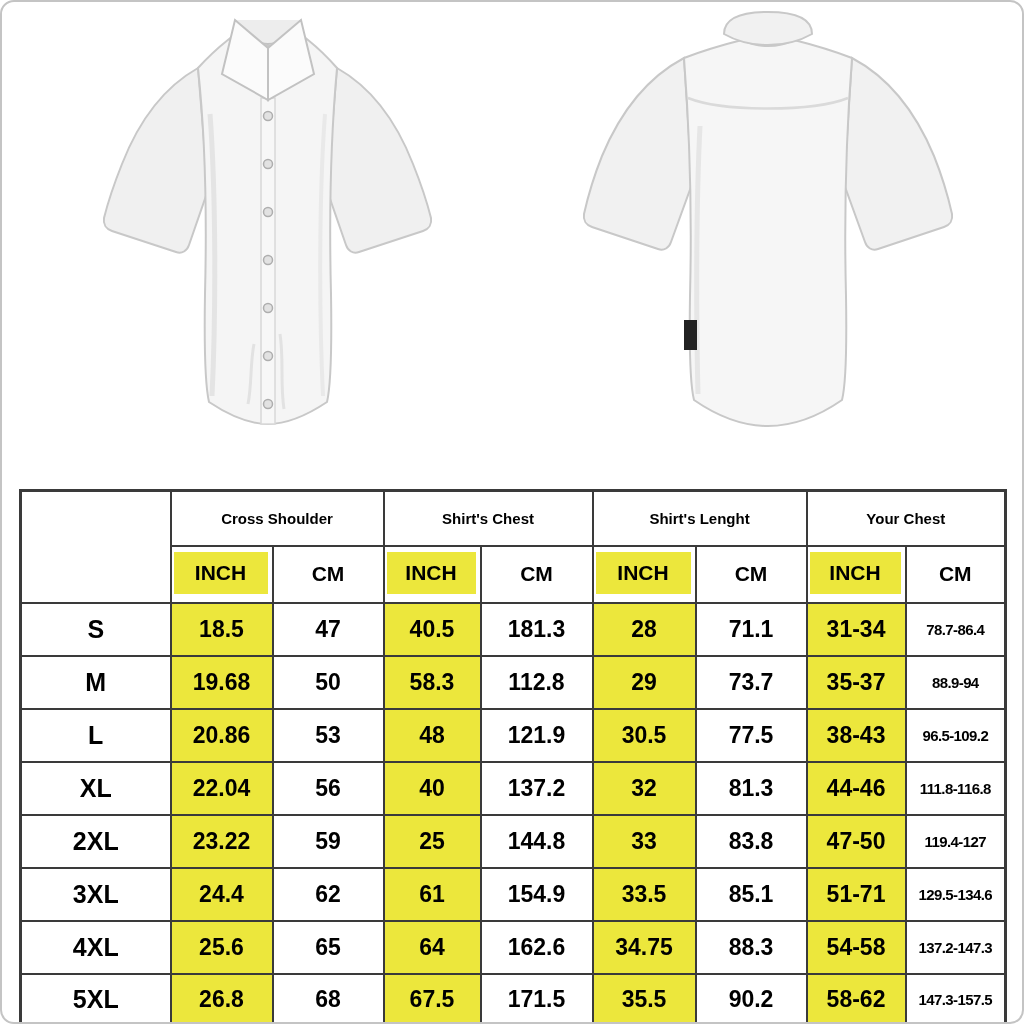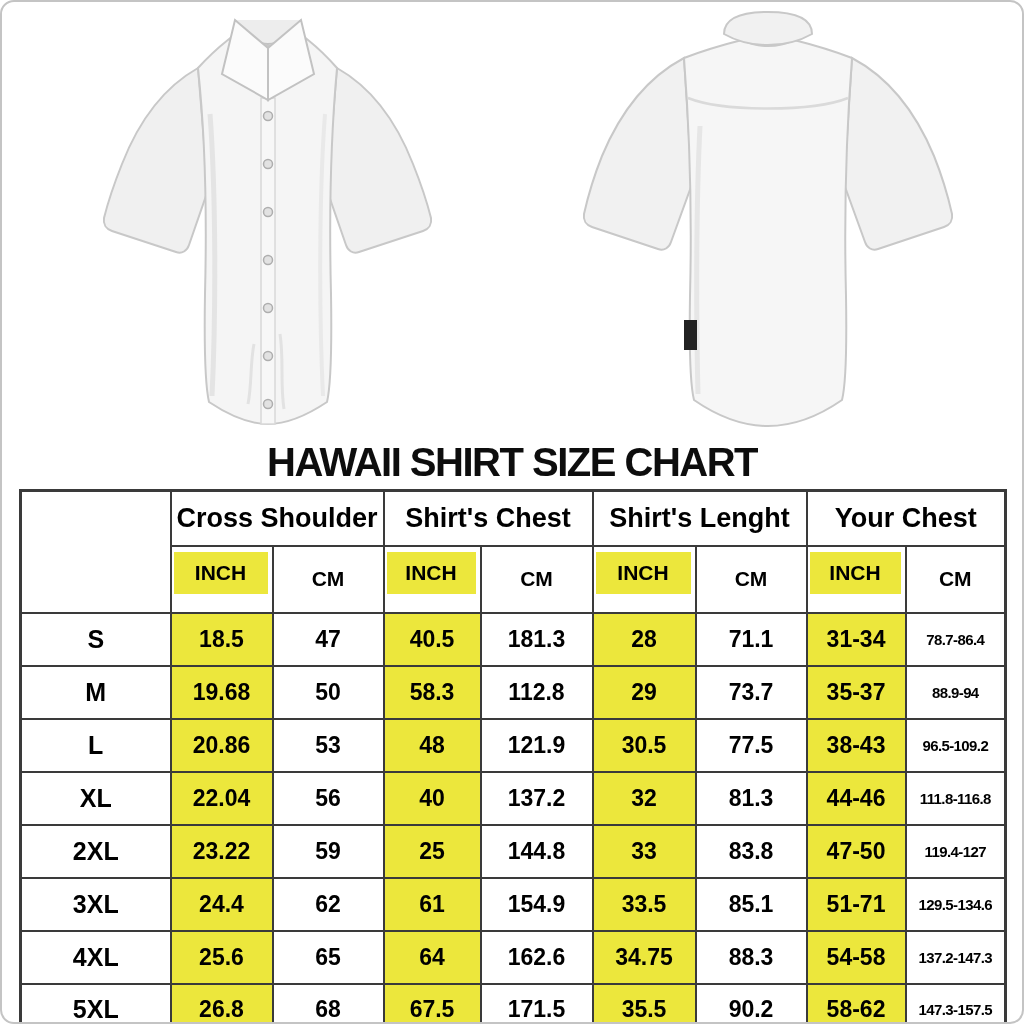--- a/index.html
+++ b/index.html
@@ -18,25 +18,25 @@
   .title{position:absolute;left:0;top:440px;width:1024px;text-align:center;
     font-size:40px;font-weight:900;letter-spacing:-1.5px;color:#0d0d0d}
 
   table.size-chart{position:absolute;left:19px;top:489px;width:987px;height:532px;
     border-collapse:collapse;table-layout:fixed;background:#fff}
   table.size-chart td,table.size-chart th{
     border:2px solid var(--border);text-align:center;vertical-align:middle;
     font-weight:bold;overflow:hidden;white-space:nowrap}
   table.size-chart{border:3px solid var(--border)}
   tr.group-row{height:55px}
-  tr.group-row td{font-size:27px}
+  tr.group-row td{font-size:15px}
   tr.unit-row{height:55px}
   tr.unit-row td{font-size:21px;padding:0}
   .chip{display:flex;align-items:center;justify-content:center;
-    height:42px;margin:5px 4px 18px 2px;background:var(--yellow)}
+    height:42px;margin:5px 4px 8px 2px;background:var(--yellow)}
   tbody tr{height:53px}
   tbody th{font-size:25px;background:#fff}
   tbody td{font-size:23px}
   td.y{background:var(--yellow)}
   td.small{font-size:15px;letter-spacing:-0.6px}
 </style>
 </head>
 <body>
 
 <div class="page">
@@ -67,21 +67,20 @@
   <svg class="shirt-back" viewBox="0 0 460 442" aria-hidden="true">
     <path d="M146,52 C112,70 84,102 64,150 C56,170 50,190 46,208 C45,214 48,219 54,221 L120,243 C126,245 131,242 133,236 L154,178 Z" fill="#f1f1f1" stroke="#c8c8c8" stroke-width="2"></path>
     <path d="M314,52 C348,70 376,102 396,150 C404,170 410,190 414,208 C415,214 412,219 406,221 L340,243 C334,245 329,242 327,236 L306,178 Z" fill="#f1f1f1" stroke="#c8c8c8" stroke-width="2"></path>
     <path d="M146,52 C172,42 196,36 204,34 C212,38 221,40 230,40 C239,40 248,38 256,34 C264,36 288,42 314,52 C308,130 306,210 308,290 C309,350 307,382 304,394 C278,412 252,420 230,420 C208,420 182,412 156,394 C153,382 151,350 152,290 C154,210 152,130 146,52 Z" fill="#f6f6f6" stroke="#c8c8c8" stroke-width="2"></path>
     <path d="M150,92 C185,106 275,106 310,92" fill="none" stroke="#dadada" stroke-width="2.5"></path>
     <path d="M186,28 C186,12 202,6 230,6 C258,6 274,12 274,28 C260,36 244,39 230,39 C216,39 200,36 186,28 Z" fill="#f1f1f1" stroke="#c8c8c8" stroke-width="2"></path>
     <path d="M162,120 C158,200 158,310 160,388" fill="none" stroke="#e6e6e6" stroke-width="5"></path>
     <rect x="146" y="314" width="13" height="30" fill="#222"></rect>
   </svg>
 
-  <div class="title">HAWAII SHIRT SIZE CHART</div>
 
   <table class="size-chart">
     <colgroup>
       <col style="width:150px">
         <col style="width:102px">
         <col style="width:111px">
       <col style="width:97px">
         <col style="width:112px">
         <col style="width:103px">
       <col style="width:111px">

